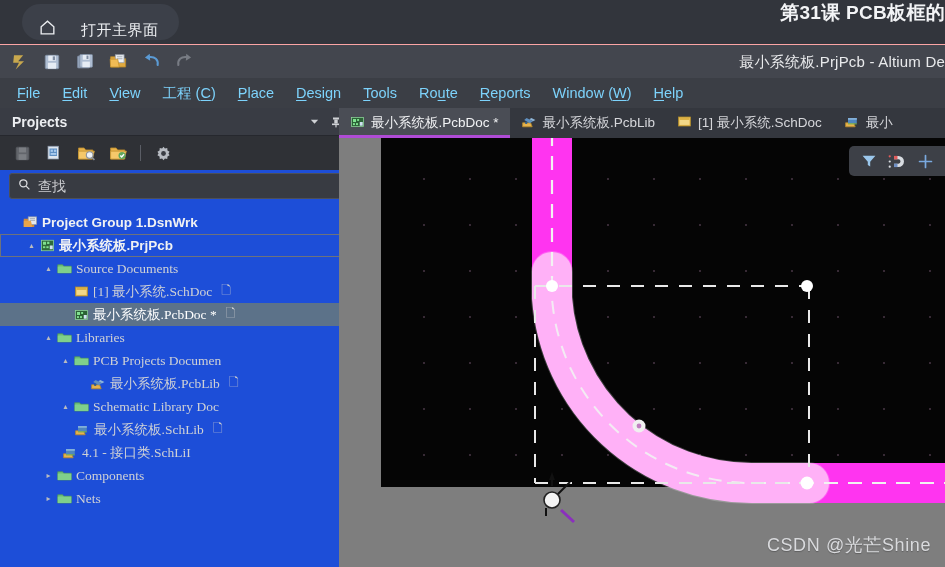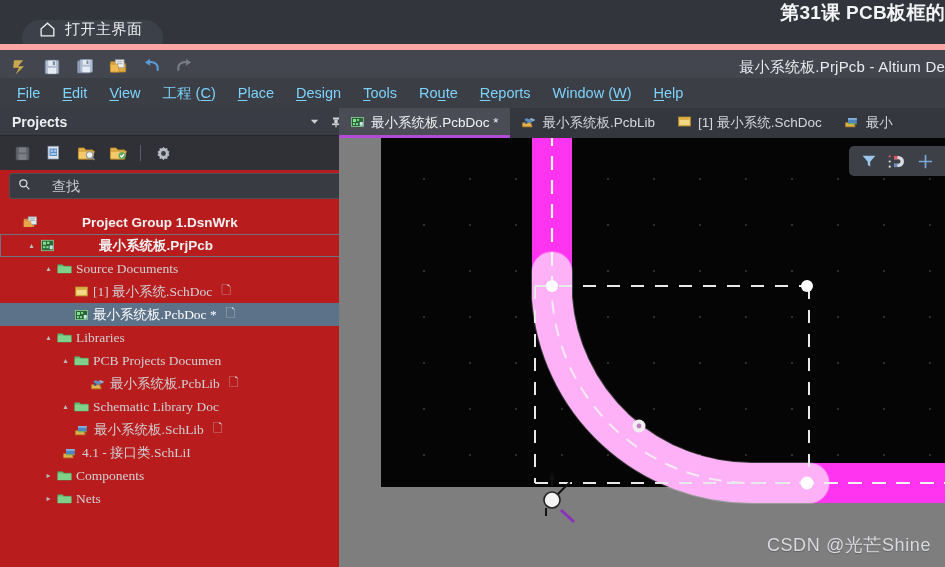--- a/index.html
+++ b/index.html
@@ -10,37 +10,37 @@
     -webkit-font-smoothing:antialiased;
   }
   #app { position:relative; width:945px; height:567px; }
 
   
   .banner {
     position:absolute; left:0; top:0; width:945px; height:44px;
     background:#32353c;
   }
   .home-btn {
-    position:absolute; left:22px; top:20px; height:36px;
+    position:absolute; left:22px; top:4px; height:36px;
     background:#3c4049; border-radius:18px;
-    display:flex; align-items:flex-start; gap:8px;
+    display:flex; align-items:flex-end; gap:24px;
     padding:0 20px 0 16px; cursor:pointer;
   }
   .home-btn .lbl { font-size:15px; color:#eceef1; letter-spacing:.5px; }
   .banner-title {
     position:absolute; right:0; top:0;
     font-size:19px; color:#f3f4f6; white-space:nowrap;
     letter-spacing:.3px;
     font-weight:bold;
   }
 
   
   .titlebar {
     position:absolute; left:0; top:44px; width:945px; height:34px;
-    background:#43464e; border-top:6px solid #fca5a5;
+    background:#43464e; border-top:1px solid #fca5a5;
   }
   .tb-icons { position:absolute; left:4px; top:2px; display:flex; align-items:center; gap:3px; }
   .tb-icons .ic { width:30px; height:29px; display:flex; align-items:center; justify-content:center; cursor:pointer; }
   .win-title {
     position:absolute; right:0; top:8px; font-size:15px; color:#e9eaec;
     white-space:nowrap; letter-spacing:.2px;
   }
 
   
   .menubar {
@@ -49,57 +49,57 @@
   }
   .menu-item {
     padding:4px 11px; font-size:14.5px; color:#7dd3fc; cursor:pointer;
     white-space:nowrap;
   }
   .menu-item u { text-decoration:underline; text-underline-offset:2px; }
 
   
   .panel {
     position:absolute; left:0; top:108px; width:376px; height:459px;
-    background:#b91c1c; border-right:1px solid #21232a;
+    background:#1d4ed8; border-right:1px solid #21232a;
   }
   .panel-head {
     height:28px; background:#393c44; border-bottom:1px solid #26282e;
     display:flex; align-items:center; padding:0 6px 0 12px;
   }
   .panel-title { font-size:14px; font-weight:bold; color:#eceef1; flex:1; }
   .panel-head .hic { width:22px; height:22px; display:flex; align-items:center;
     justify-content:center; cursor:pointer; color:#cfd1d5; font-size:12px; }
   .panel-tools {
     height:34px; display:flex; align-items:center; gap:4px; padding:0 8px;
     background:#2f3136;
   }
   .panel-tools .tic { width:28px; height:26px; display:flex; align-items:center;
     justify-content:center; cursor:pointer; }
   .sep { width:1px; height:16px; background:#5a5d65; margin:0 4px; }
 
   .search-wrap { padding:3px 9px 6px 9px; }
   .search-box {
     height:26px; background:#383b42; border:1px solid #4d5058; border-radius:3px;
-    display:flex; align-items:center; padding:0 8px; gap:21px;
+    display:flex; align-items:center; padding:0 8px; gap:7px;
   }
   .search-box input {
     flex:1; background:transparent; border:none; outline:none;
     color:#e6e7ea; font-size:14px; font-family:inherit;
   }
   .search-box input::placeholder { color:#cdced2; }
 
   .tree { padding:6px 0 0 0; font-size:13.5px; overflow:hidden; height:370px; }
   .row {
     display:flex; align-items:center; height:23px; white-space:nowrap;
     cursor:pointer; padding-right:6px;
   }
   .row .tw { width:13px; text-align:center; color:#b9bbc0; font-size:8px; flex:none; }
   .row .ico { width:18px; flex:none; display:flex; align-items:center; justify-content:center; }
   .row .txt { padding-left:3px; }
-  .row.bold .txt { font-weight:bold; color:#f0f1f3;margin-left:40px; }
+  .row.bold .txt { font-weight:bold; color:#f0f1f3; }
   .row .folder-txt { color:#cfd1d5;font-family:Liberation Serif, serif; }
   .row .trailing { margin-left:9px; color:#c9cbd0; font-size:12px; }
   .row.focus-ring { outline:1px solid #6d727c; outline-offset:-1px; }
   .row.selected { background:#5c7289; }
   .row.selected .txt { color:#ffffff; }
 
   
   .tabbar {
     position:absolute; left:339px; top:108px; width:606px; height:30px;
     background:#34373e; display:flex; align-items:stretch; overflow:hidden;

